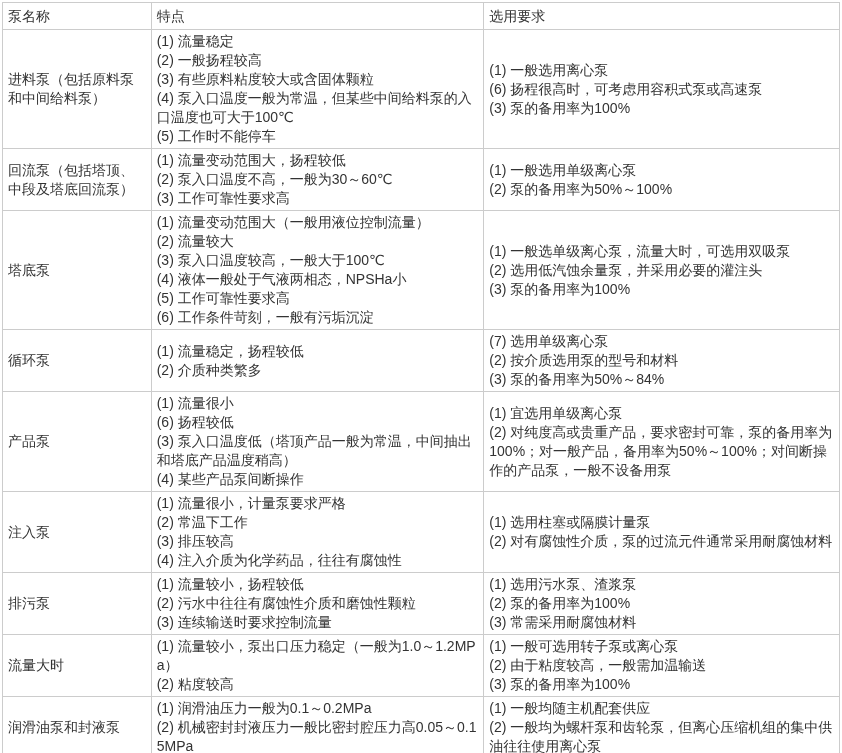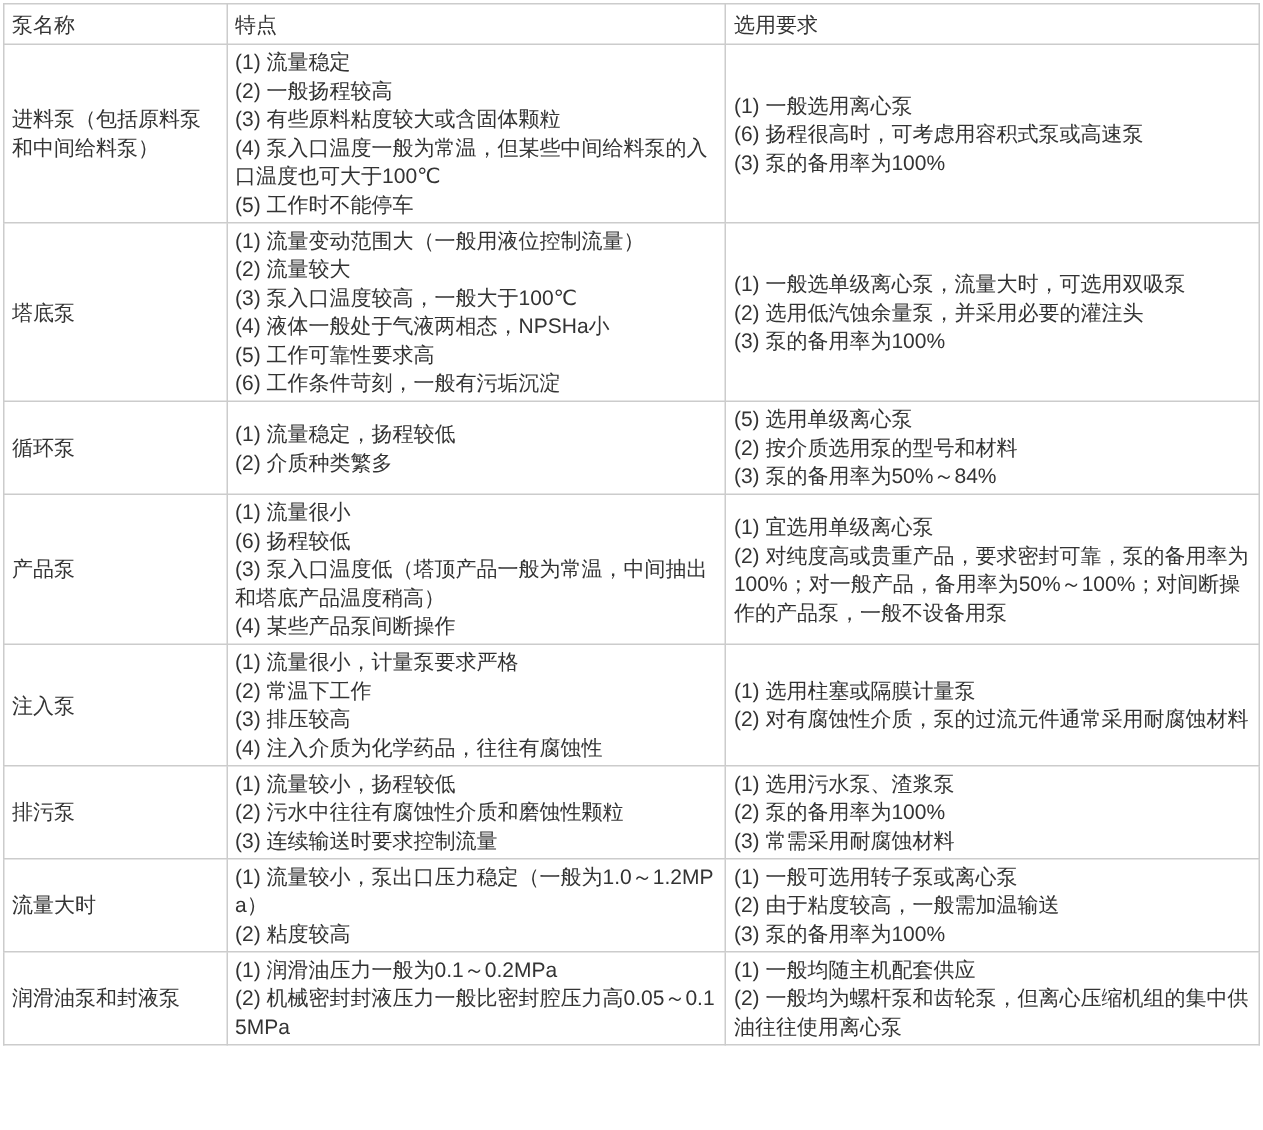--- a/index.html
+++ b/index.html
@@ -57,20 +57,32 @@
             <span class="cell-line">(4) 泵入口温度一般为常温，但某些中间给料泵的入口温度也可大于100℃</span>
             <span class="cell-line">(5) 工作时不能停车</span>
           </td>
     <td class="col-requirements">
             <span class="cell-line">(1) 一般选用离心泵</span>
             <span class="cell-line">(6) 扬程很高时，可考虑用容积式泵或高速泵</span>
             <span class="cell-line">(3) 泵的备用率为100%</span>
           </td>
   </tr>
 
+  <tr>
+    <td class="col-name">回流泵（包括塔顶、中段及塔底回流泵）</td>
+    <td class="col-features">
+            <span class="cell-line">(1) 流量变动范围大，扬程较低</span>
+            <span class="cell-line">(2) 泵入口温度不高，一般为30～60℃</span>
+            <span class="cell-line">(3) 工作可靠性要求高</span>
+          </td>
+    <td class="col-requirements">
+            <span class="cell-line">(1) 一般选用单级离心泵</span>
+            <span class="cell-line">(2) 泵的备用率为50%～100%</span>
+          </td>
+  </tr>
 
   <tr>
     <td class="col-name">塔底泵</td>
     <td class="col-features">
             <span class="cell-line">(1) 流量变动范围大（一般用液位控制流量）</span>
             <span class="cell-line">(2) 流量较大</span>
             <span class="cell-line">(3) 泵入口温度较高，一般大于100℃</span>
             <span class="cell-line">(4) 液体一般处于气液两相态，NPSHa小</span>
             <span class="cell-line">(5) 工作可靠性要求高</span>
             <span class="cell-line">(6) 工作条件苛刻，一般有污垢沉淀</span>
@@ -82,21 +94,21 @@
           </td>
   </tr>
 
   <tr>
     <td class="col-name">循环泵</td>
     <td class="col-features">
             <span class="cell-line">(1) 流量稳定，扬程较低</span>
             <span class="cell-line">(2) 介质种类繁多</span>
           </td>
     <td class="col-requirements">
-            <span class="cell-line">(5) 选用单级离心泵</span>
+            <span class="cell-line">(7) 选用单级离心泵</span>
             <span class="cell-line">(2) 按介质选用泵的型号和材料</span>
             <span class="cell-line">(3) 泵的备用率为50%～84%</span>
           </td>
   </tr>
 
   <tr>
     <td class="col-name">产品泵</td>
     <td class="col-features">
             <span class="cell-line">(1) 流量很小</span>
             <span class="cell-line">(6) 扬程较低</span>

